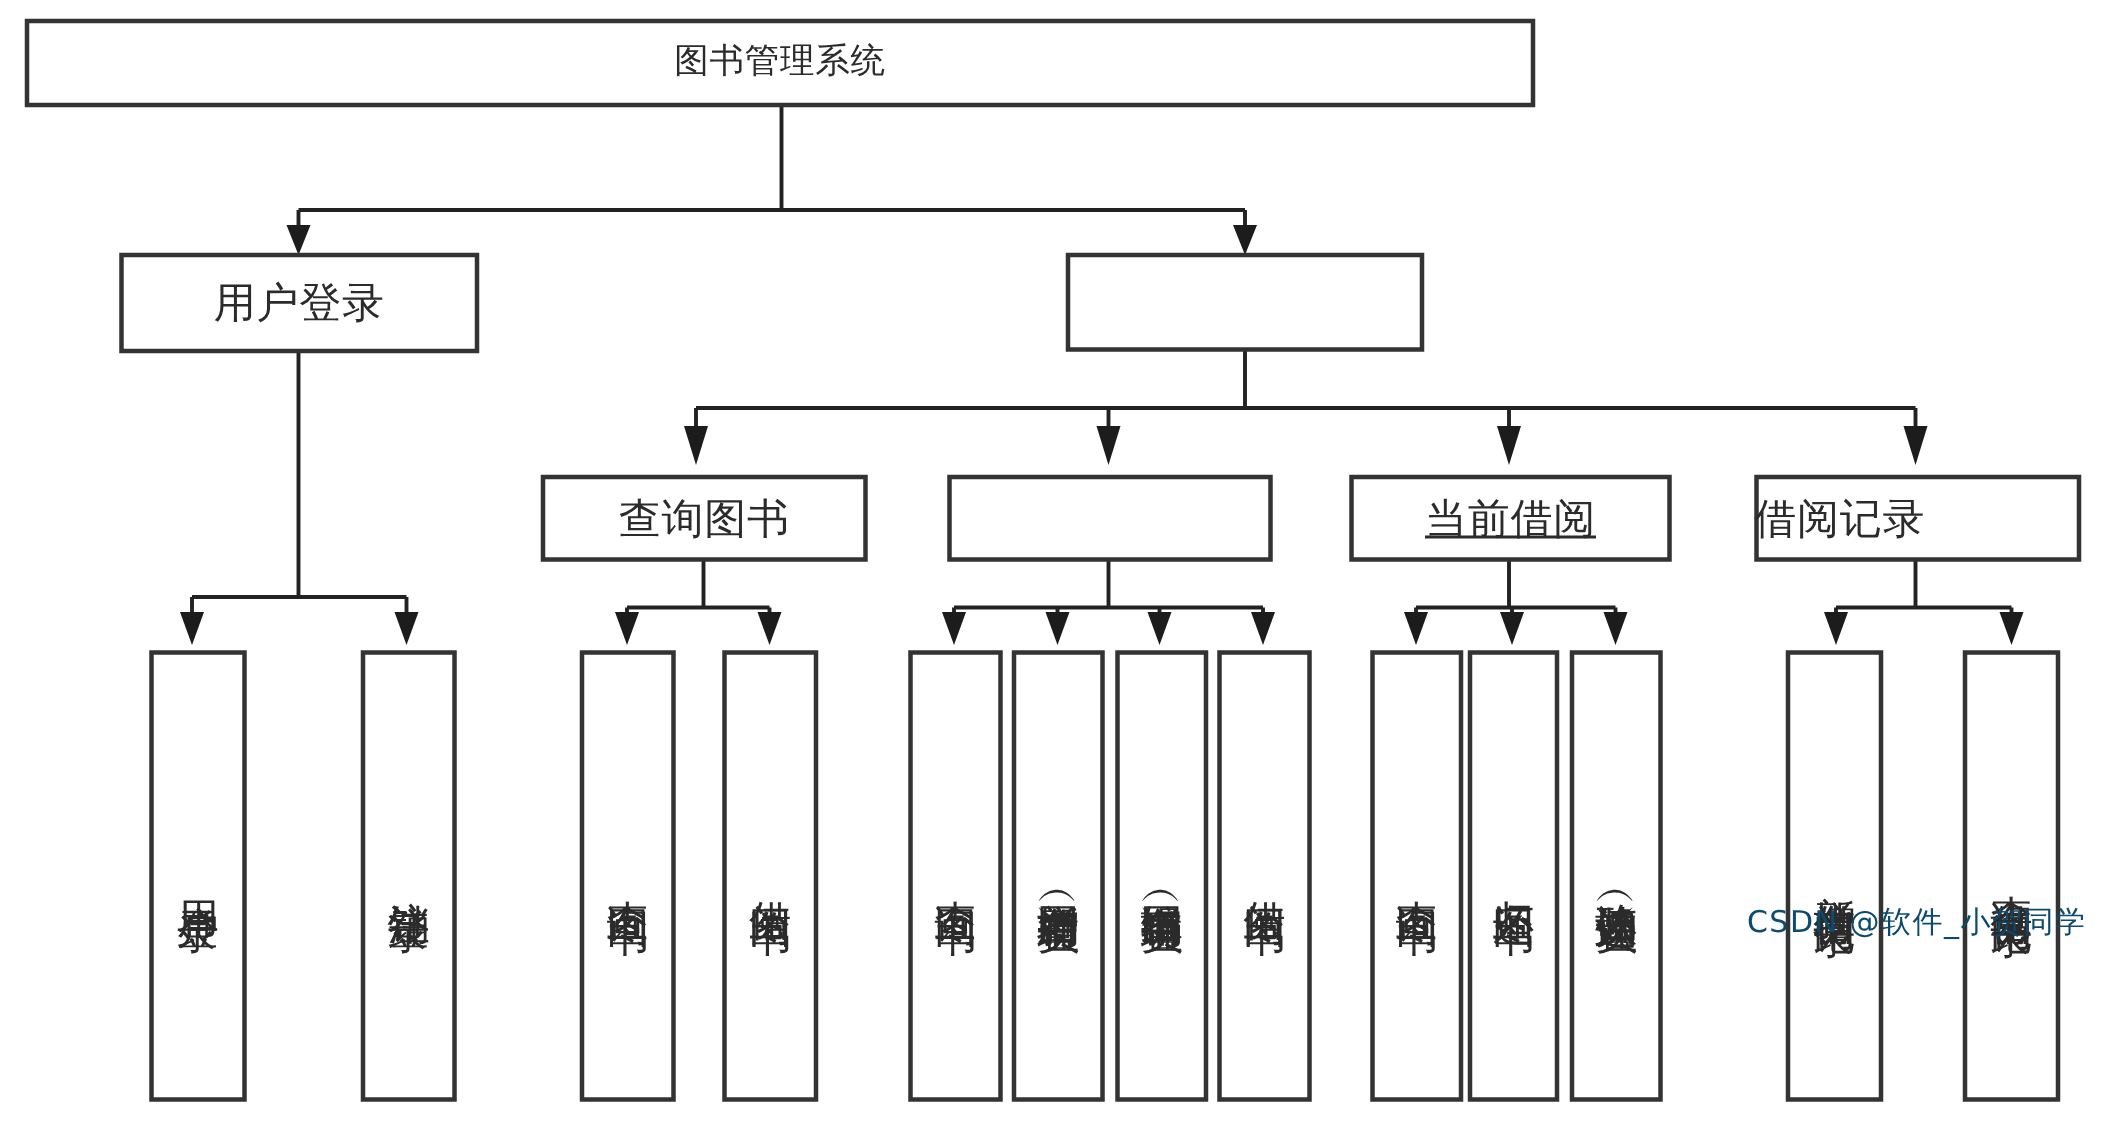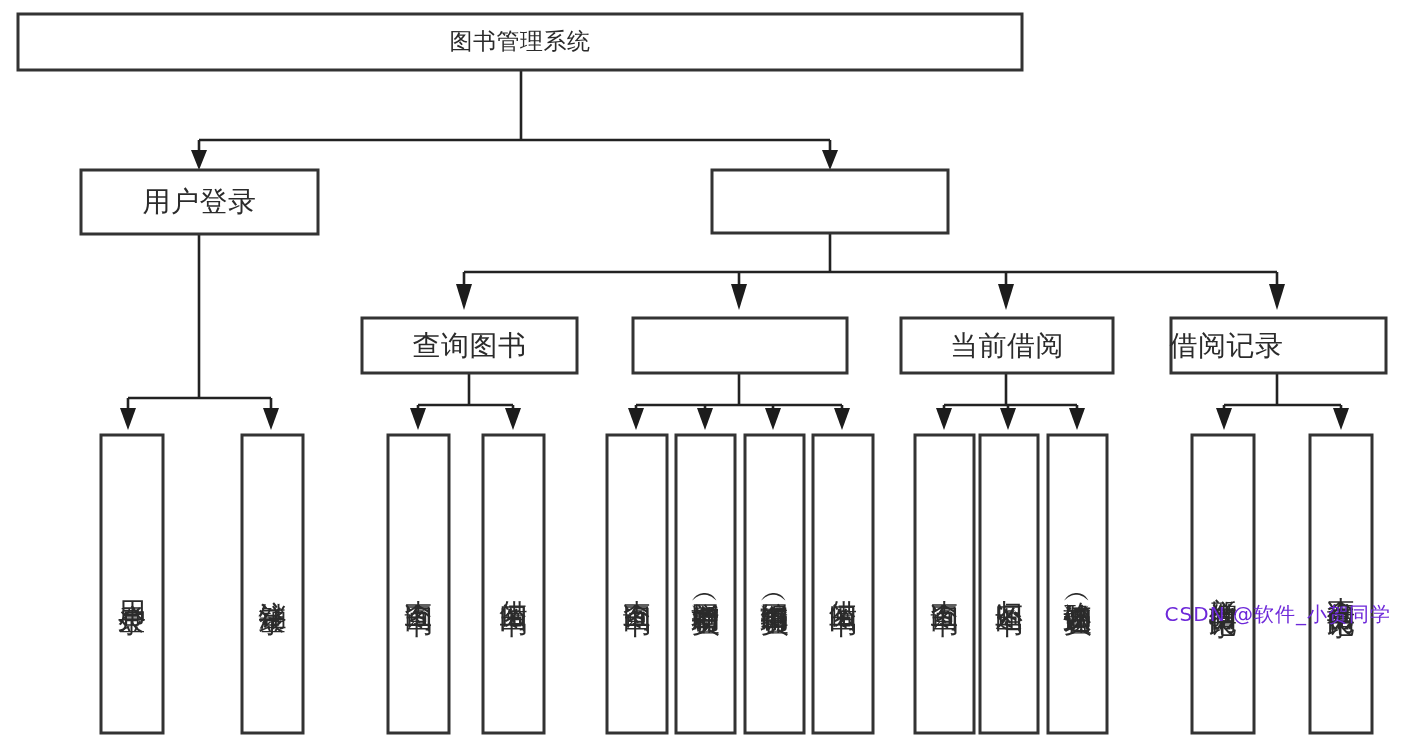--- a/index.html
+++ b/index.html
@@ -65,21 +65,21 @@
     letter-spacing: 3px;
   }
   .label-v.tight {
     letter-spacing: 1px;
   }
   .watermark {
     position: absolute;
     right: 14px;
     bottom: 6px;
     font-size: 20px;
-    color: #6d28d9;
+    color: #0c4a6e;
     letter-spacing: 1px;
     white-space: nowrap;
     pointer-events: none;
   }
 </style>
 </head>
 <body>
 
 <div id="diagram-root">
 
@@ -186,21 +186,21 @@
 
     <rect class="node-rect" x="1192" y="435" width="62" height="298"></rect>
     <rect class="node-rect" x="1310" y="435" width="62" height="298"></rect>
   </svg>
 
   <div class="label label-h" style="left:18px; top:14px; width:1004px; height:56px; font-size:23px;">图书管理系统</div>
 
   <div class="label label-h" style="left:81px; top:170px; width:237px; height:64px;">用户登录</div>
 
   <div class="label label-h" style="left:362px; top:318px; width:215px; height:55px;">查询图书</div>
-  <div class="label label-h" style="left:901px; top:318px; width:212px; height:55px;">当前借阅</div>
+  <div class="label label-h" style="left:901px; top:318px; width:212px; height:55px;text-decoration:underline;">当前借阅</div>
   <div class="label label-h" style="left:1119px; top:318px; width:215px; height:55px;">借阅记录</div>
 
   <div class="label label-v" style="left:101px; top:435px; width:62px; height:298px;">用户登录</div>
   <div class="label label-v" style="left:242px; top:435px; width:61px; height:298px;">注销登录</div>
 
   <div class="label label-v" style="left:388px; top:435px; width:61px; height:298px;">查询图书</div>
   <div class="label label-v" style="left:483px; top:435px; width:61px; height:298px;">借阅图书</div>
 
   <div class="label label-v" style="left:607px; top:435px; width:60px; height:298px;">查询图书</div>
   <div class="label label-v tight" style="left:676px; top:435px; width:59px; height:298px;">新增图书（管理员）</div>

